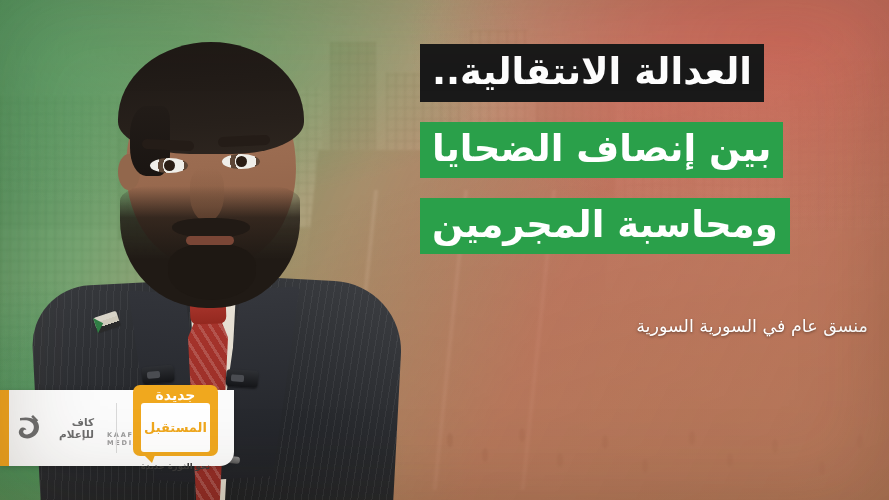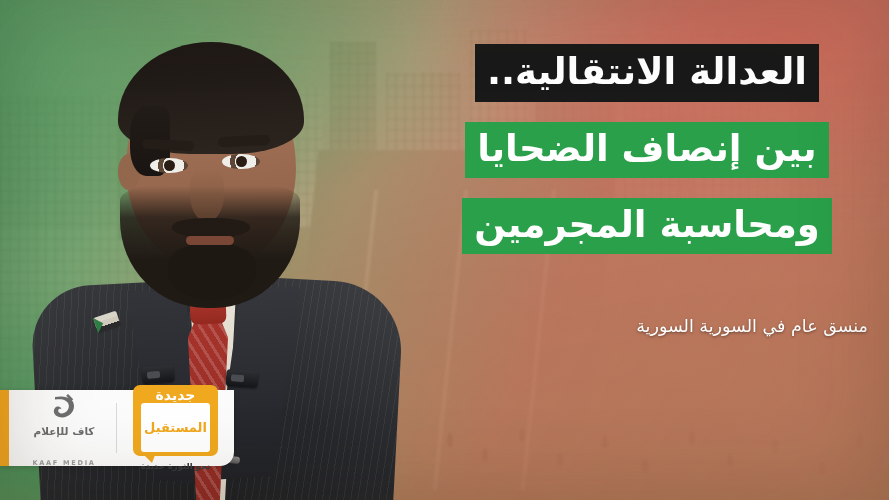--- a/index.html
+++ b/index.html
@@ -146,21 +146,21 @@
   .mustache{position:absolute;left:150px;top:182px;width:78px;height:20px;
     background:#211a15;border-radius:46% 46% 52% 52%;}
   .lip{position:absolute;left:164px;top:200px;width:48px;height:9px;background:#7a4636;border-radius:5px;}
   .beard{position:absolute;left:98px;top:150px;width:180px;height:122px;
     background:linear-gradient(180deg,rgba(32,26,21,0) 0%,rgba(32,26,21,.82) 26%,#201a15 60%);
     border-radius:18% 18% 48% 48%/12% 12% 72% 72%;}
   .beard-chin{position:absolute;left:146px;top:208px;width:88px;height:56px;
     background:#1e1813;border-radius:40% 40% 52% 52%;}
 
   
-  .headline{position:absolute;right:22px;top:44px;width:440px;text-align:center;direction:rtl;}
+  .headline{position:absolute;right:29px;top:44px;width:440px;text-align:left;direction:rtl;}
   .hl{
     display:inline-block;color:#fff;font-weight:700;line-height:1;
     letter-spacing:-.2px;white-space:nowrap;
   }
   .hl.black{background:#191919;padding:9px 12px 12px;font-size:37px;}
   .hl.green{background:#2aa04a;padding:8px 12px 11px;font-size:37px;}
   .hl-row{margin-bottom:20px;}
   .hl-row:last-child{margin-bottom:0;}
 
   .speaker{position:absolute;right:21px;top:303px;width:440px;text-align:right;direction:rtl;}
@@ -173,21 +173,21 @@
     text-shadow:0 1px 3px rgba(0,0,0,.45);white-space:nowrap;
   }
 
   
   .logobar{
     position:absolute;left:0;top:390px;width:234px;height:76px;
     background:#fbfbfb;border-radius:0 0 14px 0;
     display:flex;align-items:center;box-shadow:0 1px 6px rgba(0,0,0,.18);
   }
   .accent{position:absolute;left:0;top:0;width:9px;height:76px;background:#f2a51f;border-radius:0 0 0 0;}
-  .logo-a{width:104px;display:flex;flex-direction:column;align-items:center;gap:1px;padding-left:12px;}
+  .logo-a{width:104px;display:flex;flex-direction:row;align-items:center;gap:13px;padding-left:12px;}
   .kaf{width:34px;height:34px;position:relative;}
   .kaf svg{display:block;}
   .kaf-ar{font-size:10.5px;color:#6c6c6c;font-weight:700;direction:rtl;letter-spacing:.2px;}
   .kaf-en{font-size:6.6px;color:#9a9a9a;letter-spacing:1.7px;font-weight:700;margin-top:21px;}
   .divider{width:1px;height:50px;background:#d9d9d9;}
   .logo-b{flex:1;display:flex;flex-direction:column;align-items:center;gap:3px;}
   .bubble{
     position:relative;background:#f0a81e;border-radius:7px;
     padding:3px 8px 4px;display:flex;flex-direction:column;align-items:center;line-height:1;
   }

